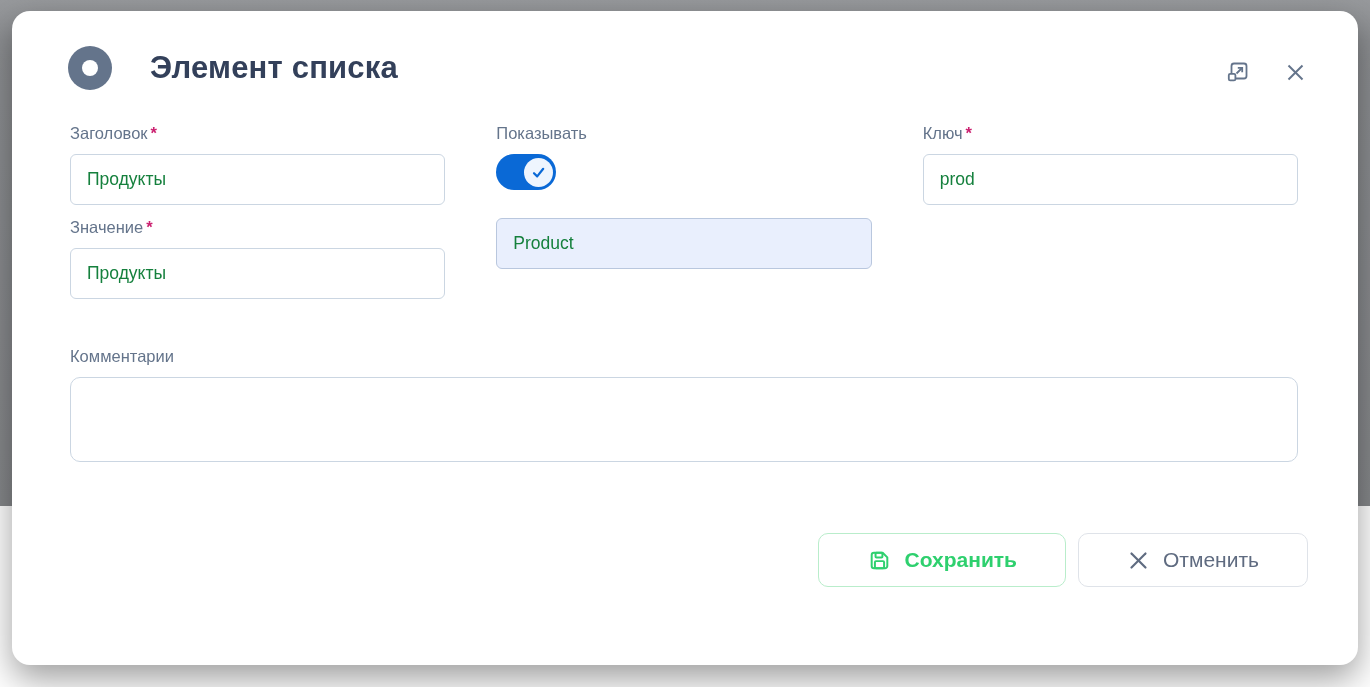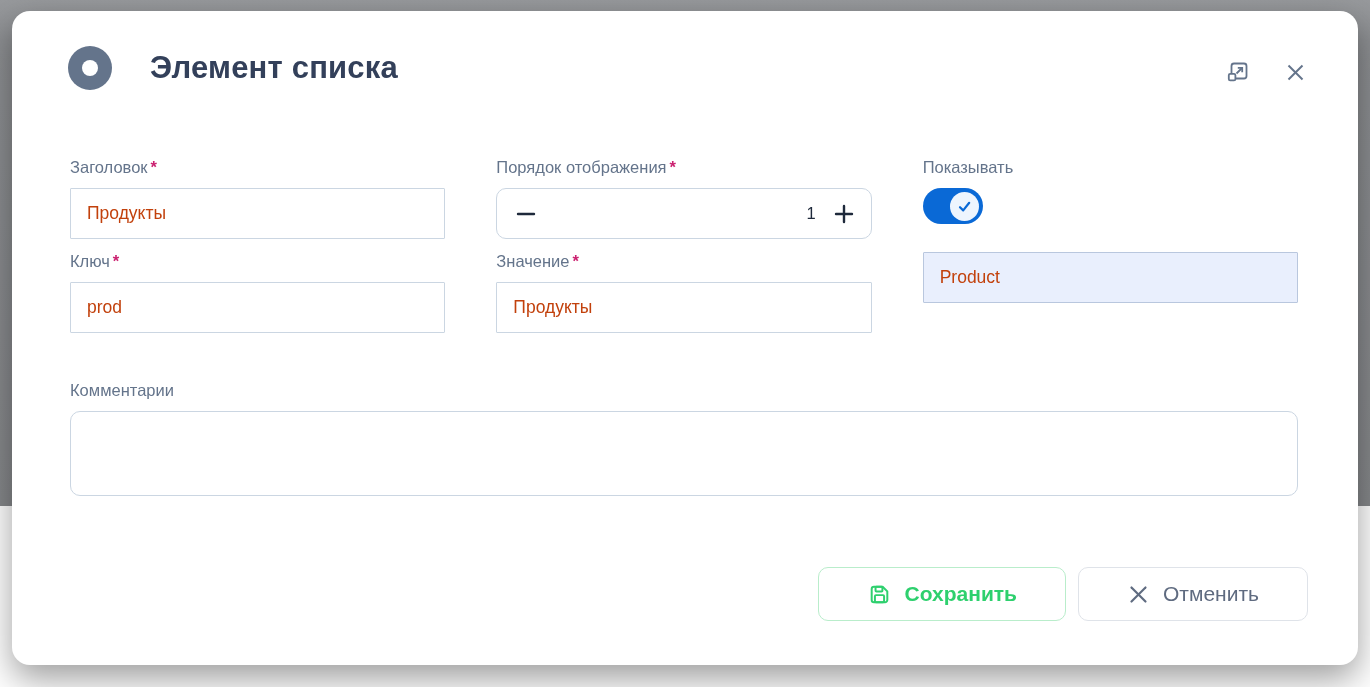--- a/index.html
+++ b/index.html
@@ -21,27 +21,27 @@
   .donut { width:44px; height:44px; border-radius:50%; background:#64748b;
     display:flex; align-items:center; justify-content:center; flex:0 0 auto; }
   .donut i { width:16px; height:16px; border-radius:50%; background:#ffffff; display:block; }
   h1 { font-size:31px; font-weight:700; color:#33405a; letter-spacing:.2px; }
   .header-actions { display:flex; align-items:center; gap:28px; margin-top:11px; }
   .icon-btn { background:none; border:none; cursor:pointer; padding:2px; line-height:0; color:#64748b; }
   
   .grid {
     display:grid; grid-template-columns:repeat(3, 1fr);
     column-gap:51px; row-gap:13px;
-    margin:68px 60px 0 58px;
+    margin:34px 60px 0 58px;
   }
   .field-label { display:block; font-size:16.5px; color:#64748b; margin-bottom:11px; }
   .req { color:#cb2170; font-weight:700; margin-left:3px; }
   .text-input {
-    width:100%; height:51px; border:1px solid #cbd6e2; border-radius:1px;
-    padding:0 16px; font-size:17.5px; color:#c2410c; background:#ffffff; outline:none;
+    width:100%; height:51px; border:1px solid #cbd6e2; border-radius:6px;
+    padding:0 16px; font-size:17.5px; color:#15803d; background:#ffffff; outline:none;
     font-family:"Liberation Sans", sans-serif;
   }
   .text-input.highlight { background:#e9effd; border-color:#b9c7de; }
   
   .stepper { height:51px; border:1px solid #cbd6e2; border-radius:10px;
     display:flex; align-items:center; padding:0 12px 0 14px; background:#fff; }
   .step-btn { background:none; border:none; cursor:pointer; line-height:0; padding:4px; color:#1e293b; }
   .stepper .spacer { flex:1; }
   .step-value { font-size:16.5px; color:#1e293b; margin-right:13px; }
   
@@ -96,38 +96,20 @@
       </div>
     </div>
 
     <div class="grid">
 
       <div class="field">
         <span class="field-label"><span>Заголовок</span><span class="req">*</span></span>
         <input class="text-input" type="text" value="Продукты" style="">
       </div>
 
-      <div class="field">
-        <span class="field-label"><span>Порядок отображения</span><span class="req">*</span></span>
-        <div class="stepper">
-          <button class="step-btn">
-            <svg width="22" height="22" viewBox="0 0 22 22" fill="none" stroke="#1e293b" stroke-width="2.4" stroke-linecap="round">
-              <line x1="3" y1="11" x2="19" y2="11"></line>
-            </svg>
-          </button>
-          <span class="spacer"></span>
-          <span class="step-value">1</span>
-          <button class="step-btn">
-            <svg width="22" height="22" viewBox="0 0 22 22" fill="none" stroke="#1e293b" stroke-width="2.4" stroke-linecap="round">
-              <line x1="3" y1="11" x2="19" y2="11"></line>
-              <line x1="11" y1="3" x2="11" y2="19"></line>
-            </svg>
-          </button>
-        </div>
-      </div>
 
       <div class="field">
         <span class="field-label"><span>Показывать</span></span>
         <button class="toggle" aria-checked="true">
           <span class="knob">
             <svg width="19" height="19" viewBox="0 0 19 19" fill="none" stroke="#0a69d6" stroke-width="2.2" stroke-linecap="round" stroke-linejoin="round">
               <polyline points="5,10.2 8.2,13.4 14.2,5.8"></polyline>
             </svg>
           </span>
         </button>

